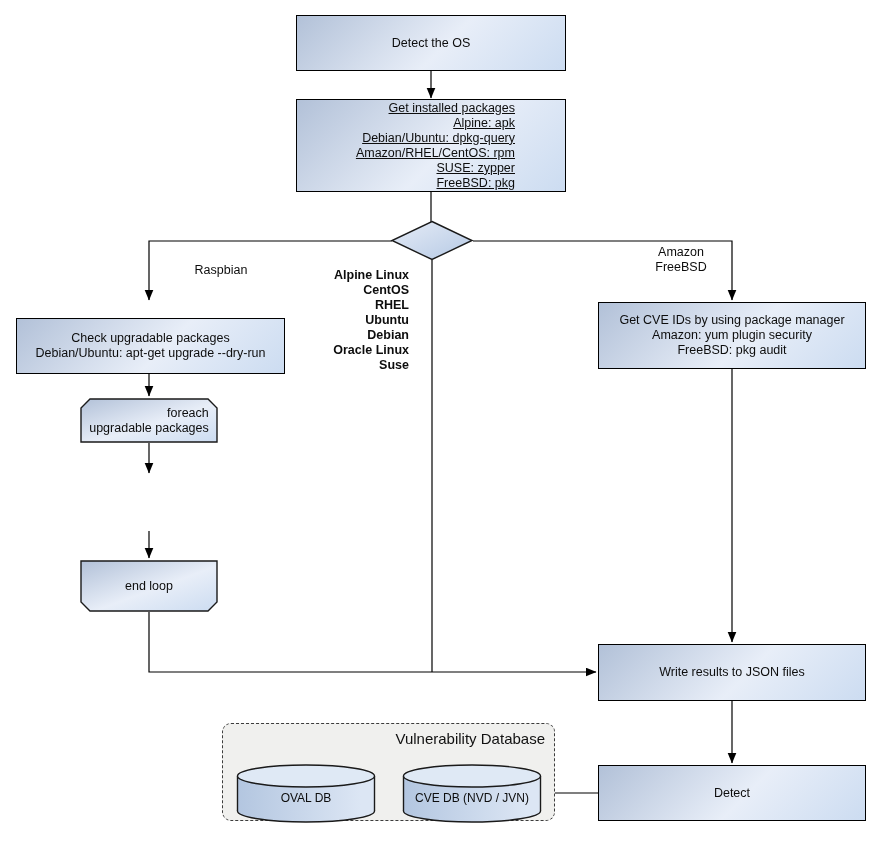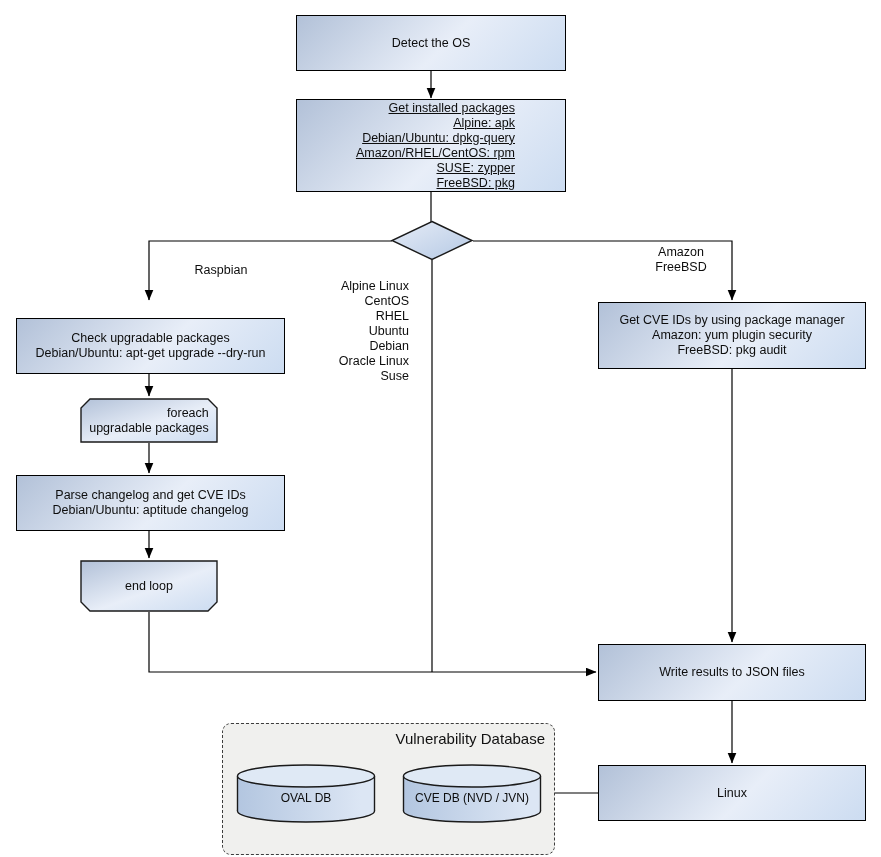--- a/index.html
+++ b/index.html
@@ -22,21 +22,21 @@
     position:relative;width:100%;height:100%;z-index:1;
     display:flex;align-items:center;justify-content:center;
     font-size:12.5px;line-height:15px;text-align:right;white-space:pre-line;
   }
   .edge-label{
     position:absolute;z-index:3;font-size:12.5px;line-height:15px;white-space:pre-line;
   }
   .edge-label.center{text-align:center;}
   .edge-label.right{text-align:right;}
   .vuln-container{
-    position:absolute;left:222px;top:723px;width:333px;height:132px;z-index:1;
+    position:absolute;left:222px;top:723px;width:333px;height:98px;z-index:1;
     box-sizing:border-box;background:#f0f0ee;border:1.6px dashed #3c3c3c;border-radius:9px;
   }
   .vuln-title{
     text-align:right;padding:5px 9px 0 0;font-size:15px;line-height:19px;color:#111;
   }
   .cyl-label{
     position:absolute;left:0;top:4px;width:100%;height:100%;z-index:1;
     display:flex;align-items:center;justify-content:center;
     font-size:12px;line-height:15px;text-align:center;
   }
@@ -92,37 +92,33 @@
 Amazon/RHEL/CentOS: rpm
 SUSE: zypper
 FreeBSD: pkg</div>
   </div>
 
   <div class="node" style="left:16px;top:318px;width:269px;height:56px;">
     <div>Check upgradable packages
 Debian/Ubuntu: apt-get upgrade --dry-run</div>
   </div>
 
-  <div class="node" style="left:16px;top:475px;width:269px;height:56px;">
-    <div>Parse changelog and get  CVE IDs
-Debian/Ubuntu: aptitude changelog</div>
-  </div>
 
   <div class="node" style="left:598px;top:302px;width:268px;height:67px;">
     <div>Get CVE IDs by using package manager
 Amazon: yum plugin security
 FreeBSD: pkg audit</div>
   </div>
 
   <div class="node" style="left:598px;top:644px;width:268px;height:57px;">
     <div>Write results to JSON files</div>
   </div>
 
   <div class="node" style="left:598px;top:765px;width:268px;height:56px;">
-    <div>Linux</div>
+    <div>Detect</div>
   </div>
 
   <div class="shape-wrap" style="left:390px;top:220px;width:84px;height:42px;">
     <svg width="84" height="42">
       <polygon points="42,1.5 82,20.5 42,39.5 2,20.5" fill="url(#diamondGrad)" stroke="#1a1a1a" stroke-width="1.4"></polygon>
     </svg>
   </div>
 
   <div class="shape-wrap" style="left:80px;top:398px;width:138px;height:45px;">
     <svg width="138" height="45">
@@ -134,21 +130,21 @@
 
   <div class="shape-wrap" style="left:80px;top:560px;width:138px;height:52px;">
     <svg width="138" height="52">
       <polygon points="1,1 137,1 137,42 128,51 10,51 1,42" fill="url(#shapeGrad)" stroke="#1a1a1a" stroke-width="1.4"></polygon>
     </svg>
     <div class="shape-text">end loop</div>
   </div>
 
   <div class="edge-label center" style="left:171px;top:263px;width:100px;">Raspbian</div>
 
-  <div class="edge-label right" style="left:289px;top:279px;width:120px;">Alpine Linux
+  <div class="edge-label right" style="left:289px;top:268px;width:120px;font-weight:bold;">Alpine Linux
 CentOS
 RHEL
 Ubuntu
 Debian
 Oracle Linux
 Suse</div>
 
   <div class="edge-label center" style="left:631px;top:245px;width:100px;">Amazon
 FreeBSD</div>
 

